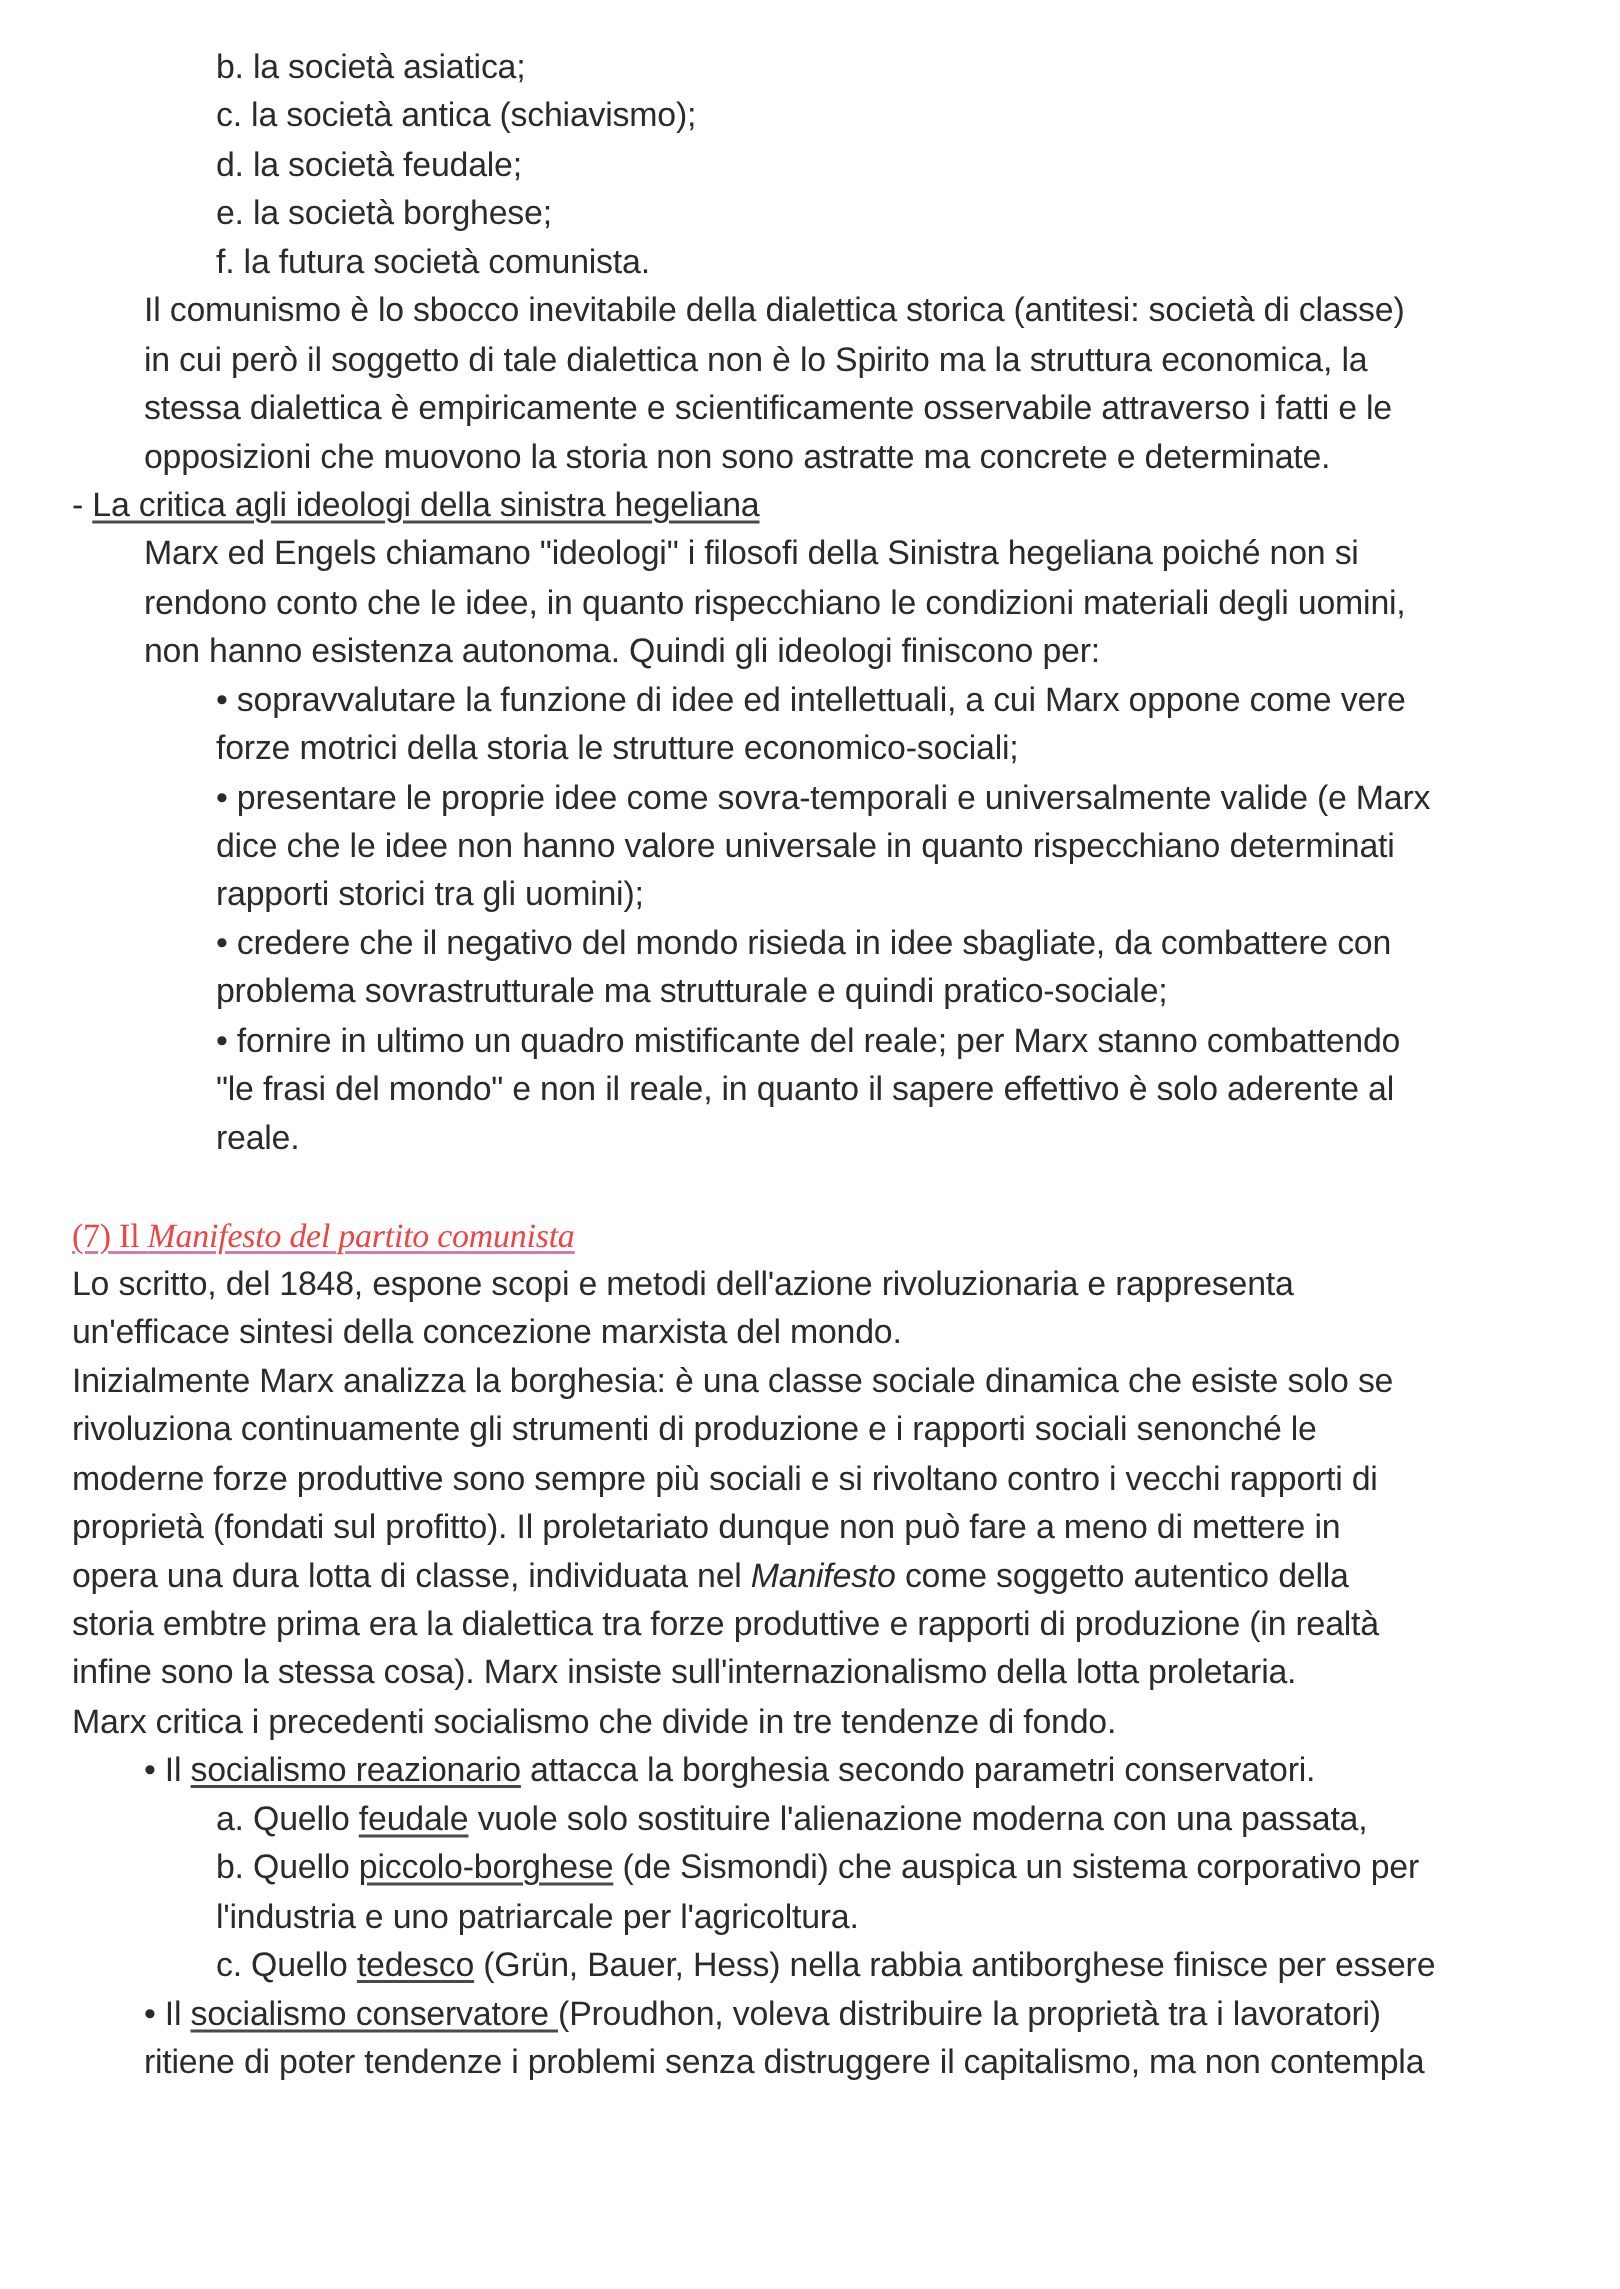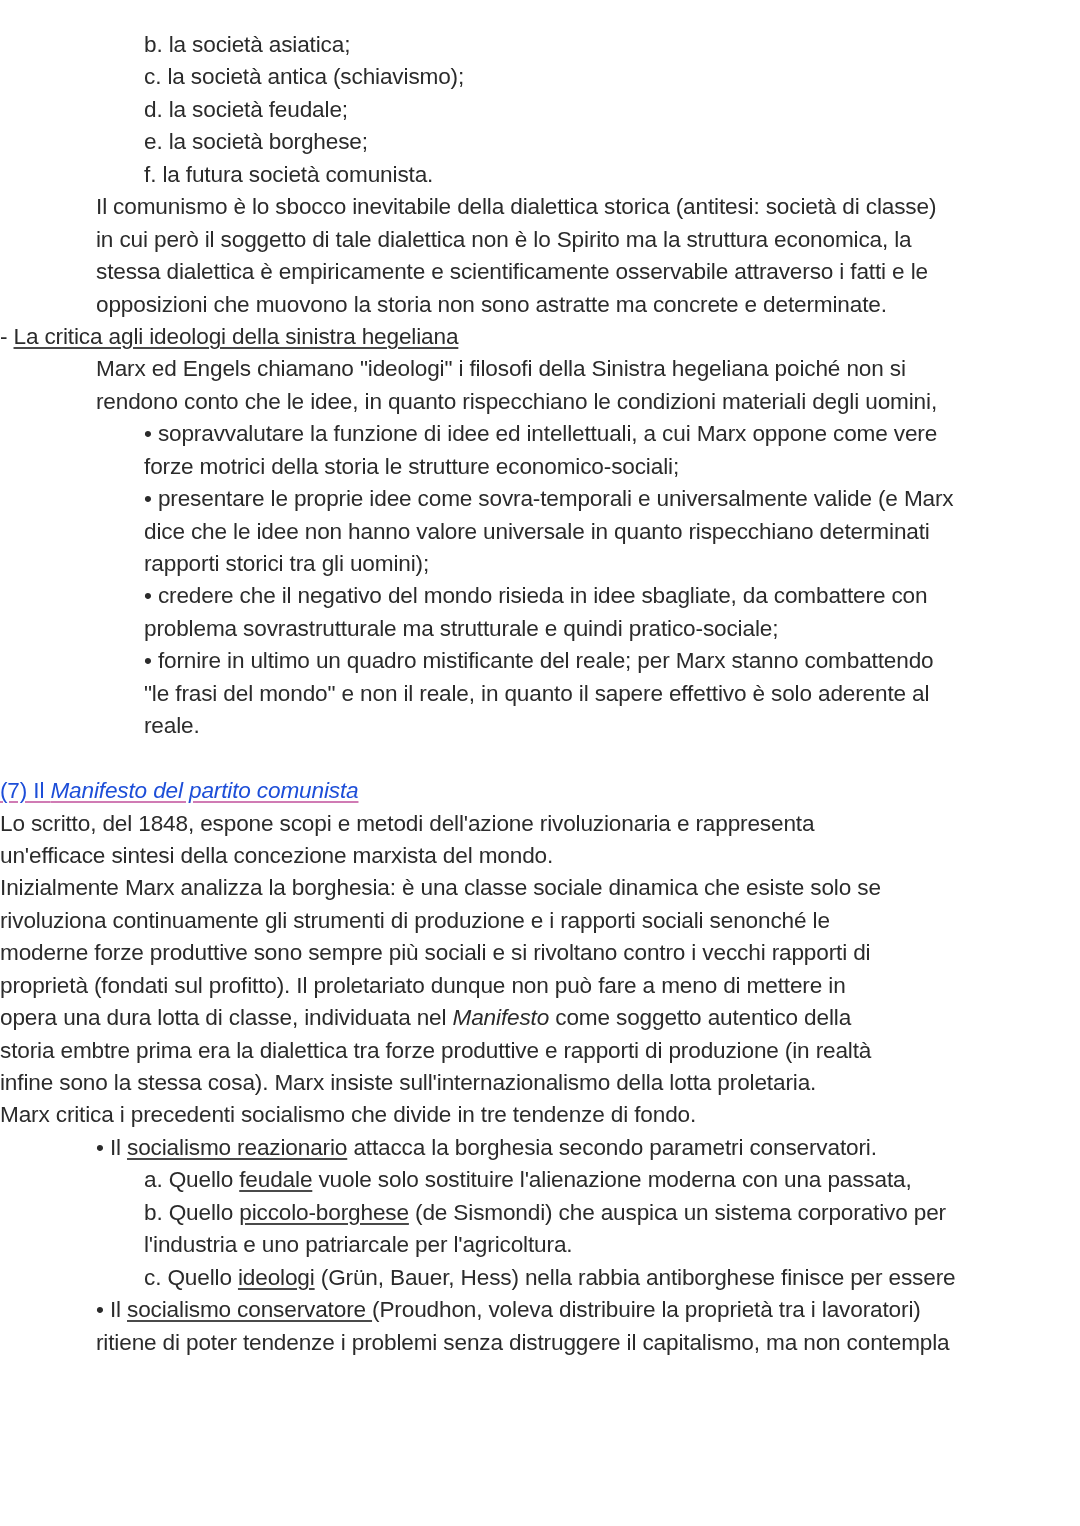--- a/index.html
+++ b/index.html
@@ -21,35 +21,36 @@
       top: 29px;
       width: 965px;
     }
     .line {
       font-size: 22.6px;
       line-height: 32.45px;
       height: 32.45px;
       white-space: nowrap;
       letter-spacing: -0.15px;
     }
-    .l0 { }
+    .l0 { padding-left: 48px; }
     .l1 { padding-left: 96px; }
     .l2 { padding-left: 144px; }
     .ul {
       text-decoration: underline;
       text-decoration-color: #4a4a4a;
       text-underline-offset: 3px;
       text-decoration-thickness: 1.5px;
     }
     .heading {
-      color: #1d4ed8;
+      color: #ef4444;
       text-decoration: underline;
       text-decoration-color: #d07bb4;
       text-underline-offset: 3px;
       text-decoration-thickness: 1.5px;
+      font-family: Liberation Serif, serif;
     }
     .heading .it { font-style: italic; }
     .it { font-style: italic; }
     .spacer { height: 32.45px; }
   </style>
 </head>
 <body>
 
 <div class="page">
 
@@ -67,20 +68,21 @@
     <div class="line l1">stessa dialettica è empiricamente e scientificamente osservabile attraverso i fatti e le</div>
     <div class="line l1">opposizioni che muovono la storia non sono astratte ma concrete e determinate.</div>
   </div>
 
   <div>
     <div class="line l0">
       <span>- </span><span class="ul">La critica agli ideologi della sinistra hegeliana</span>
     </div>
     <div class="line l1">Marx ed Engels chiamano "ideologi" i filosofi della Sinistra hegeliana poiché non si</div>
     <div class="line l1">rendono conto che le idee, in quanto rispecchiano le condizioni materiali degli uomini,</div>
+    <div class="line l1">non hanno esistenza autonoma. Quindi gli ideologi finiscono per:</div>
     <div class="line l2">• sopravvalutare la funzione di idee ed intellettuali, a cui Marx oppone come vere</div>
     <div class="line l2">forze motrici della storia le strutture economico-sociali;</div>
     <div class="line l2">• presentare le proprie idee come sovra-temporali e universalmente valide (e Marx</div>
     <div class="line l2">dice che le idee non hanno valore universale in quanto rispecchiano determinati</div>
     <div class="line l2">rapporti storici tra gli uomini);</div>
     <div class="line l2">• credere che il negativo del mondo risieda in idee sbagliate, da combattere con</div>
     <div class="line l2">problema sovrastrutturale ma strutturale e quindi pratico-sociale;</div>
     <div class="line l2">• fornire in ultimo un quadro mistificante del reale; per Marx stanno combattendo</div>
     <div class="line l2">"le frasi del mondo" e non il reale, in quanto il sapere effettivo è solo aderente al</div>
     <div class="line l2">reale.</div>
@@ -103,18 +105,18 @@
     <div class="line l0">infine sono la stessa cosa). Marx insiste sull'internazionalismo della lotta proletaria.</div>
     <div class="line l0">Marx critica i precedenti socialismo che divide in tre tendenze di fondo.</div>
 
     <div class="line l1"><span>• Il </span><span class="ul">socialismo reazionario</span><span> attacca la borghesia secondo parametri conservatori.</span></div>
 
     <div class="line l2"><span>a. Quello </span><span class="ul">feudale</span><span> vuole solo sostituire l'alienazione moderna con una passata,</span></div>
 
     <div class="line l2"><span>b. Quello </span><span class="ul">piccolo-borghese</span><span> (de Sismondi) che auspica un sistema corporativo per</span></div>
     <div class="line l2">l'industria e uno patriarcale per l'agricoltura.</div>
 
-    <div class="line l2"><span>c. Quello </span><span class="ul">ideologi</span><span> (Grün, Bauer, Hess) nella rabbia antiborghese finisce per essere</span></div>
+    <div class="line l2"><span>c. Quello </span><span class="ul">tedesco</span><span> (Grün, Bauer, Hess) nella rabbia antiborghese finisce per essere</span></div>
 
     <div class="line l1"><span>• Il </span><span class="ul">socialismo conservatore </span><span>(Proudhon, voleva distribuire la proprietà tra i lavoratori)</span></div>
     <div class="line l1">ritiene di poter tendenze i problemi senza distruggere il capitalismo, ma non contempla</div>
   </div>
 </div>
 
 </body></html>

